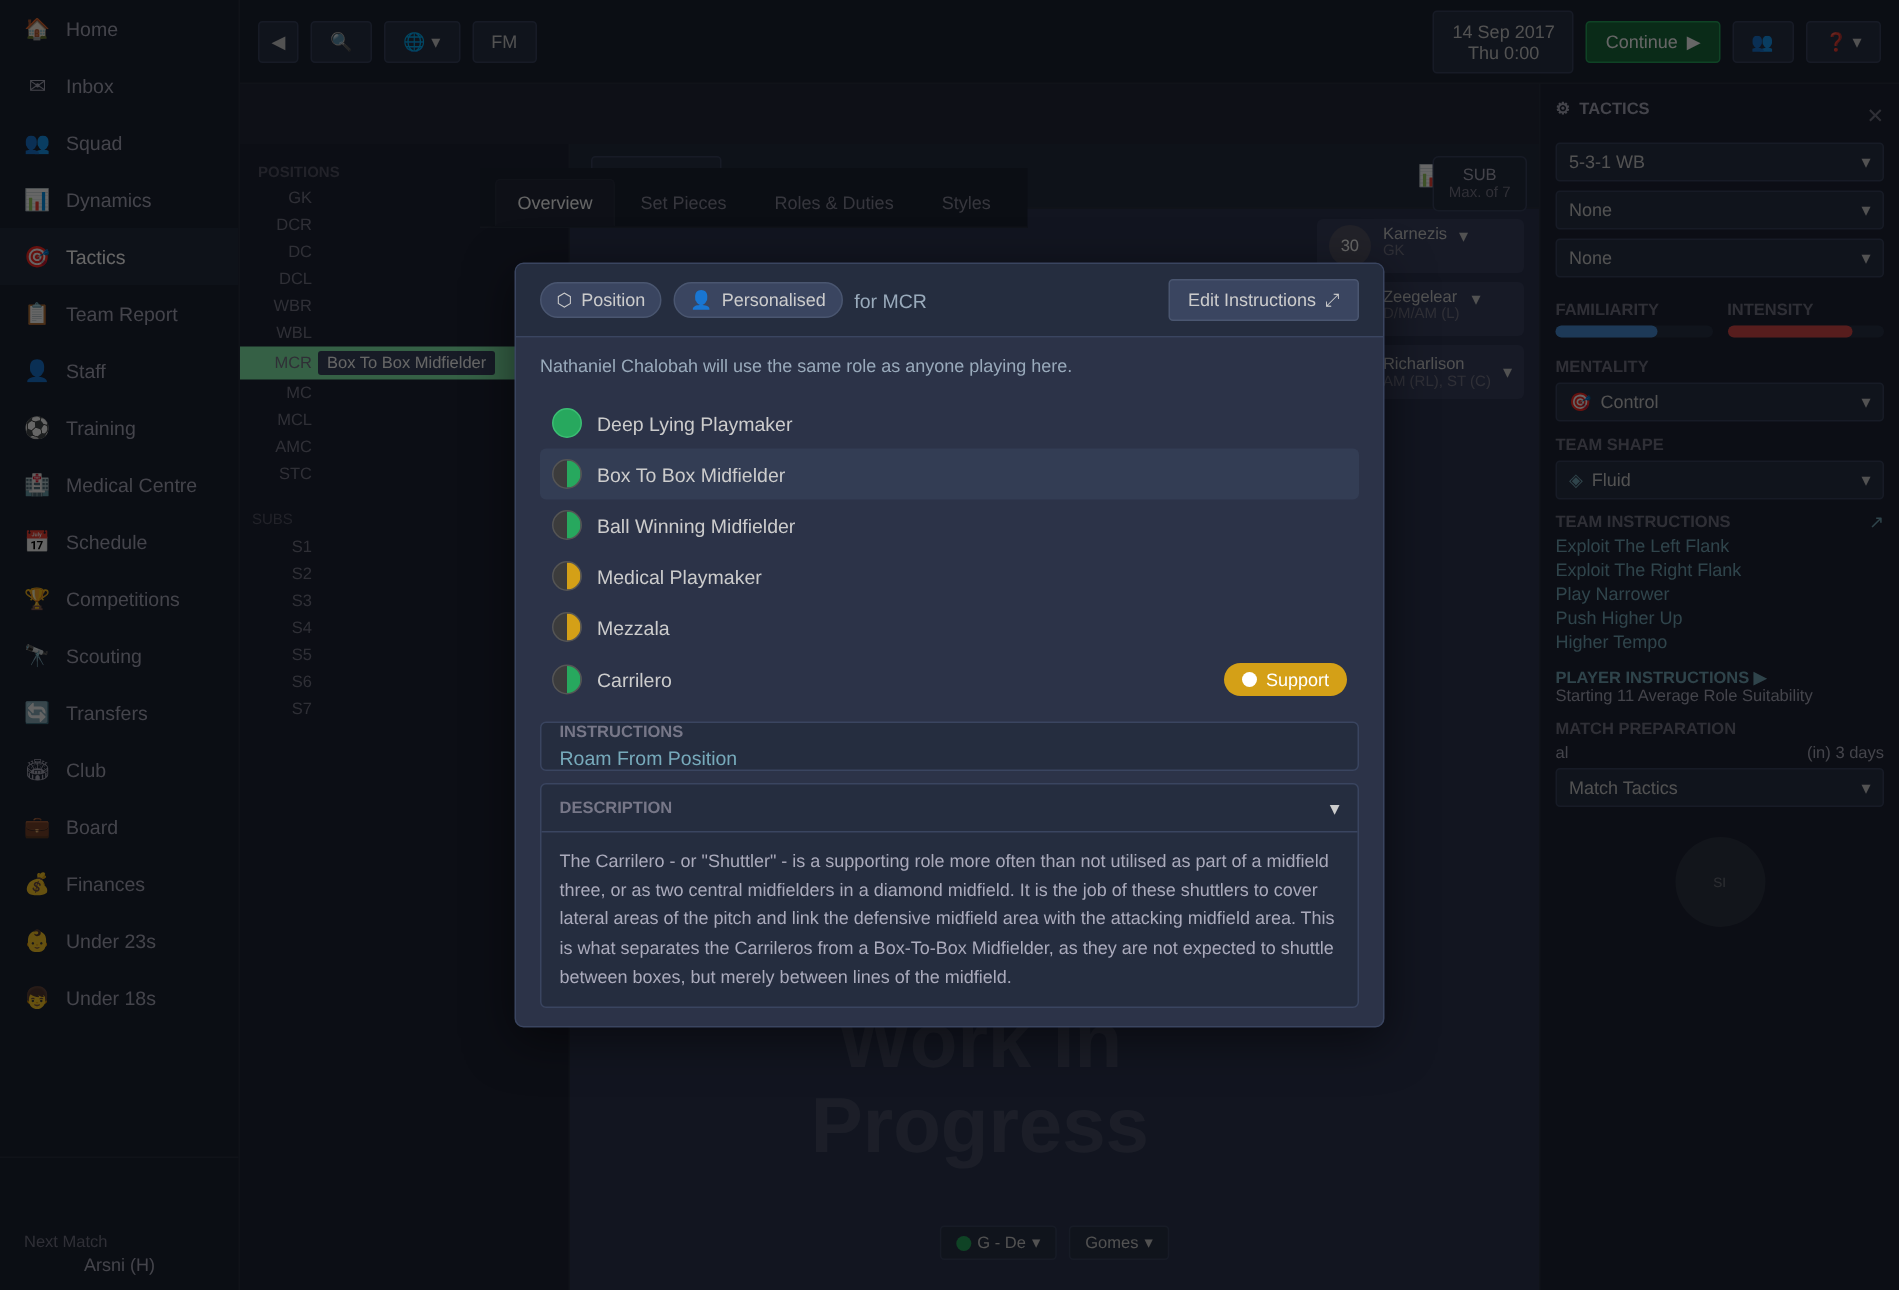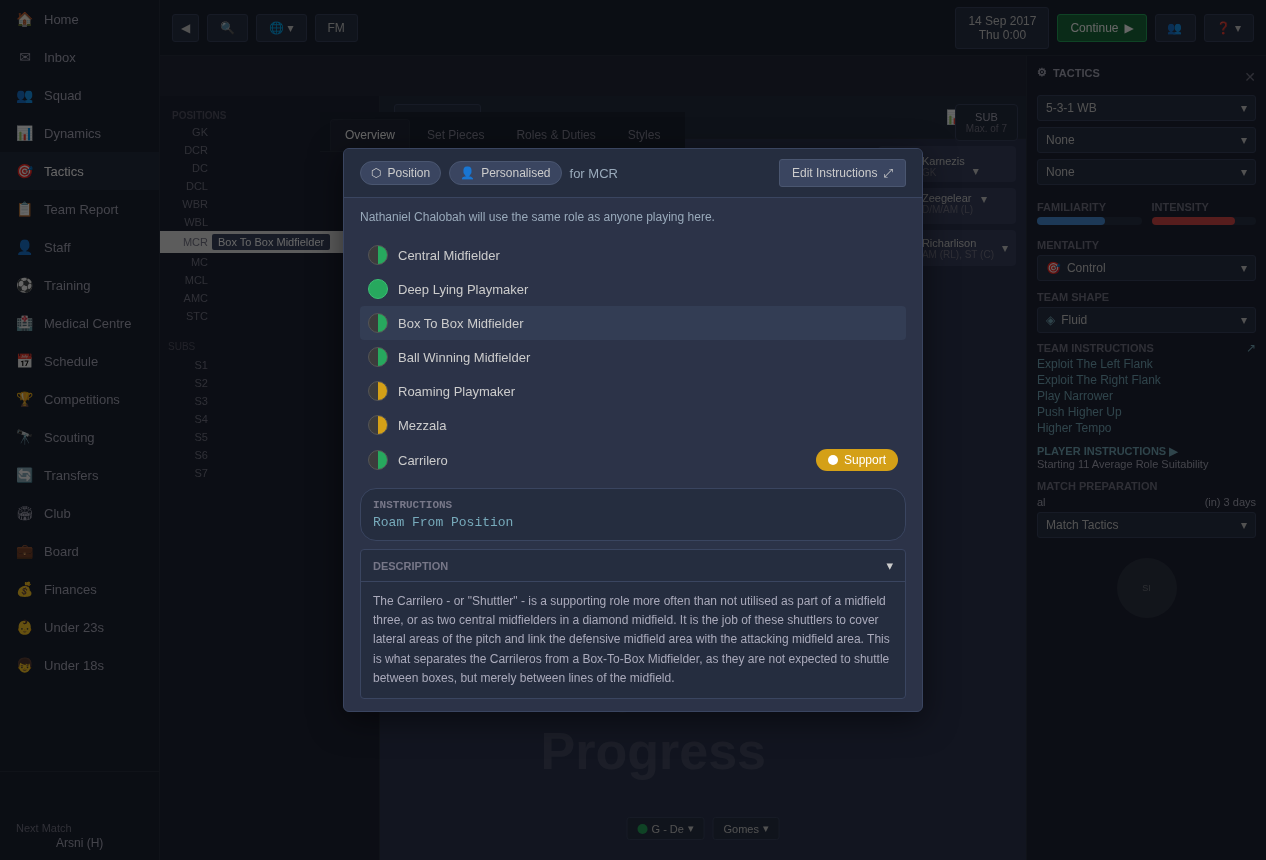--- a/index.html
+++ b/index.html
@@ -105,22 +105,22 @@
     .role-icon.full-green { background: #27a85e; border: 1px solid #3cbe74; }
     .role-icon.half-yellow { background: linear-gradient(90deg, #3c3c3c 50%, #d4a017 50%); border: 1px solid #555; }
     .support-badge {
       background: #d4a017; border-radius: 12px; padding: 4px 12px; font-size: 12px; color: #fff;
       display: flex; align-items: center; gap: 6px;
     }
     .support-dot { width: 10px; height: 10px; border-radius: 50%; background: #fff; }
 
     
     .instructions-box {
-      background: #252d3f; border: 1px solid #3a4560; border-radius: 16px;
-      padding: 10px 12px; margin-top: 10px; font-family: Liberation Mono, monospace;
+      background: #252d3f; border: 1px solid #3a4560; border-radius: 4px;
+      padding: 0 12px; margin-top: 10px;
     }
     .instructions-label { font-size: 11px; font-weight: bold; color: #778; text-transform: uppercase; margin-bottom: 4px; }
     .instructions-value { font-size: 13px; color: #7ab; }
 
     
     .description-box {
       background: #252d3f; border: 1px solid #3a4560; border-radius: 4px;
       padding: 0; margin-top: 8px;
     }
     .description-header {
@@ -291,21 +291,21 @@
       </div>
     <div class="pos-row">
         <span class="pos-label">DCL</span>
       </div>
     <div class="pos-row">
         <span class="pos-label">WBR</span>
       </div>
     <div class="pos-row">
         <span class="pos-label">WBL</span>
       </div>
-    <div class="pos-row" style="background:#e5e5e5;">
+    <div class="pos-row" style="background:#86efac;">
       <span class="pos-label">MCR</span>
       <span class="pos-role active">Box To Box Midfielder</span>
     </div>
     <div class="pos-row">
         <span class="pos-label">MC</span>
       </div>
     <div class="pos-row">
         <span class="pos-label">MCL</span>
       </div>
     <div class="pos-row">
@@ -354,21 +354,21 @@
       <div>SUB</div>
       <div style="color:#778; font-size:10px;">Max. of 7</div>
     </div>
 
     <div class="watermark">
       <div>Work In</div>
       <div>Progress</div>
     </div>
 
     <div style="position:absolute; right:10px; top:50px; display:flex; flex-direction:column; gap:6px;">
-      <div style="background:#3a4260; border-radius:4px; padding:4px 8px; font-size:11px; color:#ccc; display:flex; align-items:flex-end; gap:8px; cursor:pointer;">
+      <div style="background:#3a4260; border-radius:4px; padding:4px 8px; font-size:11px; color:#ccc; display:flex; align-items:flex-start; gap:8px; cursor:pointer;">
         <div style="width:28px;height:28px;background:#556;border-radius:50%;display:flex;align-items:center;justify-content:center;font-size:11px;color:#fff;">30</div>
         <div>
           <div>Karnezis</div>
           <div style="font-size:10px;color:#778;">GK</div>
         </div>
         <span style="font-size:12px;">▾</span>
       </div>
       <div style="background:#3a4260; border-radius:4px; padding:4px 8px; font-size:11px; color:#ccc; display:flex; align-items:flex-start; gap:8px; cursor:pointer;">
         <div style="width:28px;height:28px;background:#d4a017;border-radius:50%;display:flex;align-items:center;justify-content:center;font-size:11px;color:#fff;">22</div>
         <div>
@@ -509,39 +509,35 @@
       <button class="edit-btn">
         <span>Edit Instructions</span>
         <span>⤢</span>
       </button>
     </div>
 
     <div class="modal-body">
       <div class="info-text">Nathaniel Chalobah will use the same role as anyone playing here.</div>
 
       <ul class="role-list">
-        <li class="role-item">
-          <div class="role-icon half-green"></div>
-          <span>Central Midfielder</span>
-        </li>
         <li class="role-item">
           <div class="role-icon full-green"></div>
           <span>Deep Lying Playmaker</span>
         </li>
         <li class="role-item selected">
           <div class="role-icon half-green"></div>
           <span>Box To Box Midfielder</span>
         </li>
         <li class="role-item">
           <div class="role-icon half-green"></div>
           <span>Ball Winning Midfielder</span>
         </li>
         <li class="role-item">
           <div class="role-icon half-yellow"></div>
-          <span>Roaming Playmaker</span>
+          <span>Medical Playmaker</span>
         </li>
         <li class="role-item">
           <div class="role-icon half-yellow"></div>
           <span>Mezzala</span>
         </li>
         <li class="role-item" style="justify-content:space-between;">
           <div style="display:flex; align-items:center; gap:10px;">
             <div class="role-icon half-green"></div>
             <span>Carrilero</span>
           </div>

